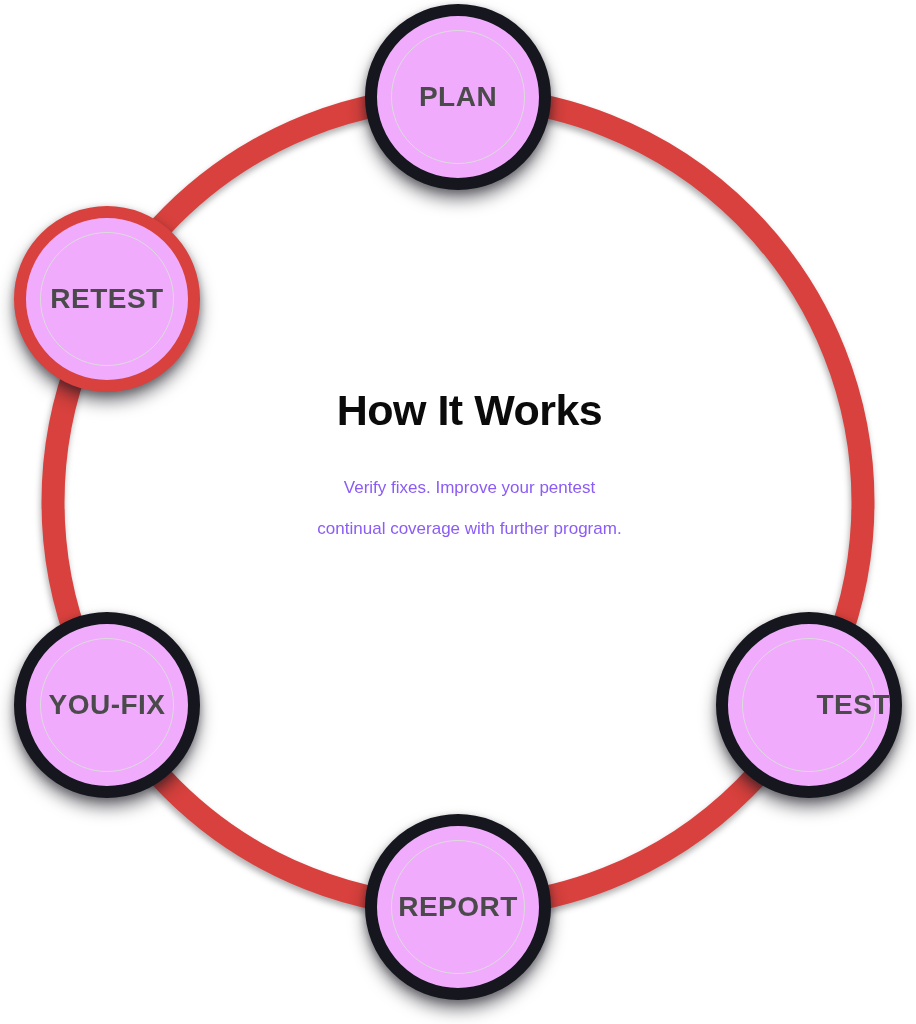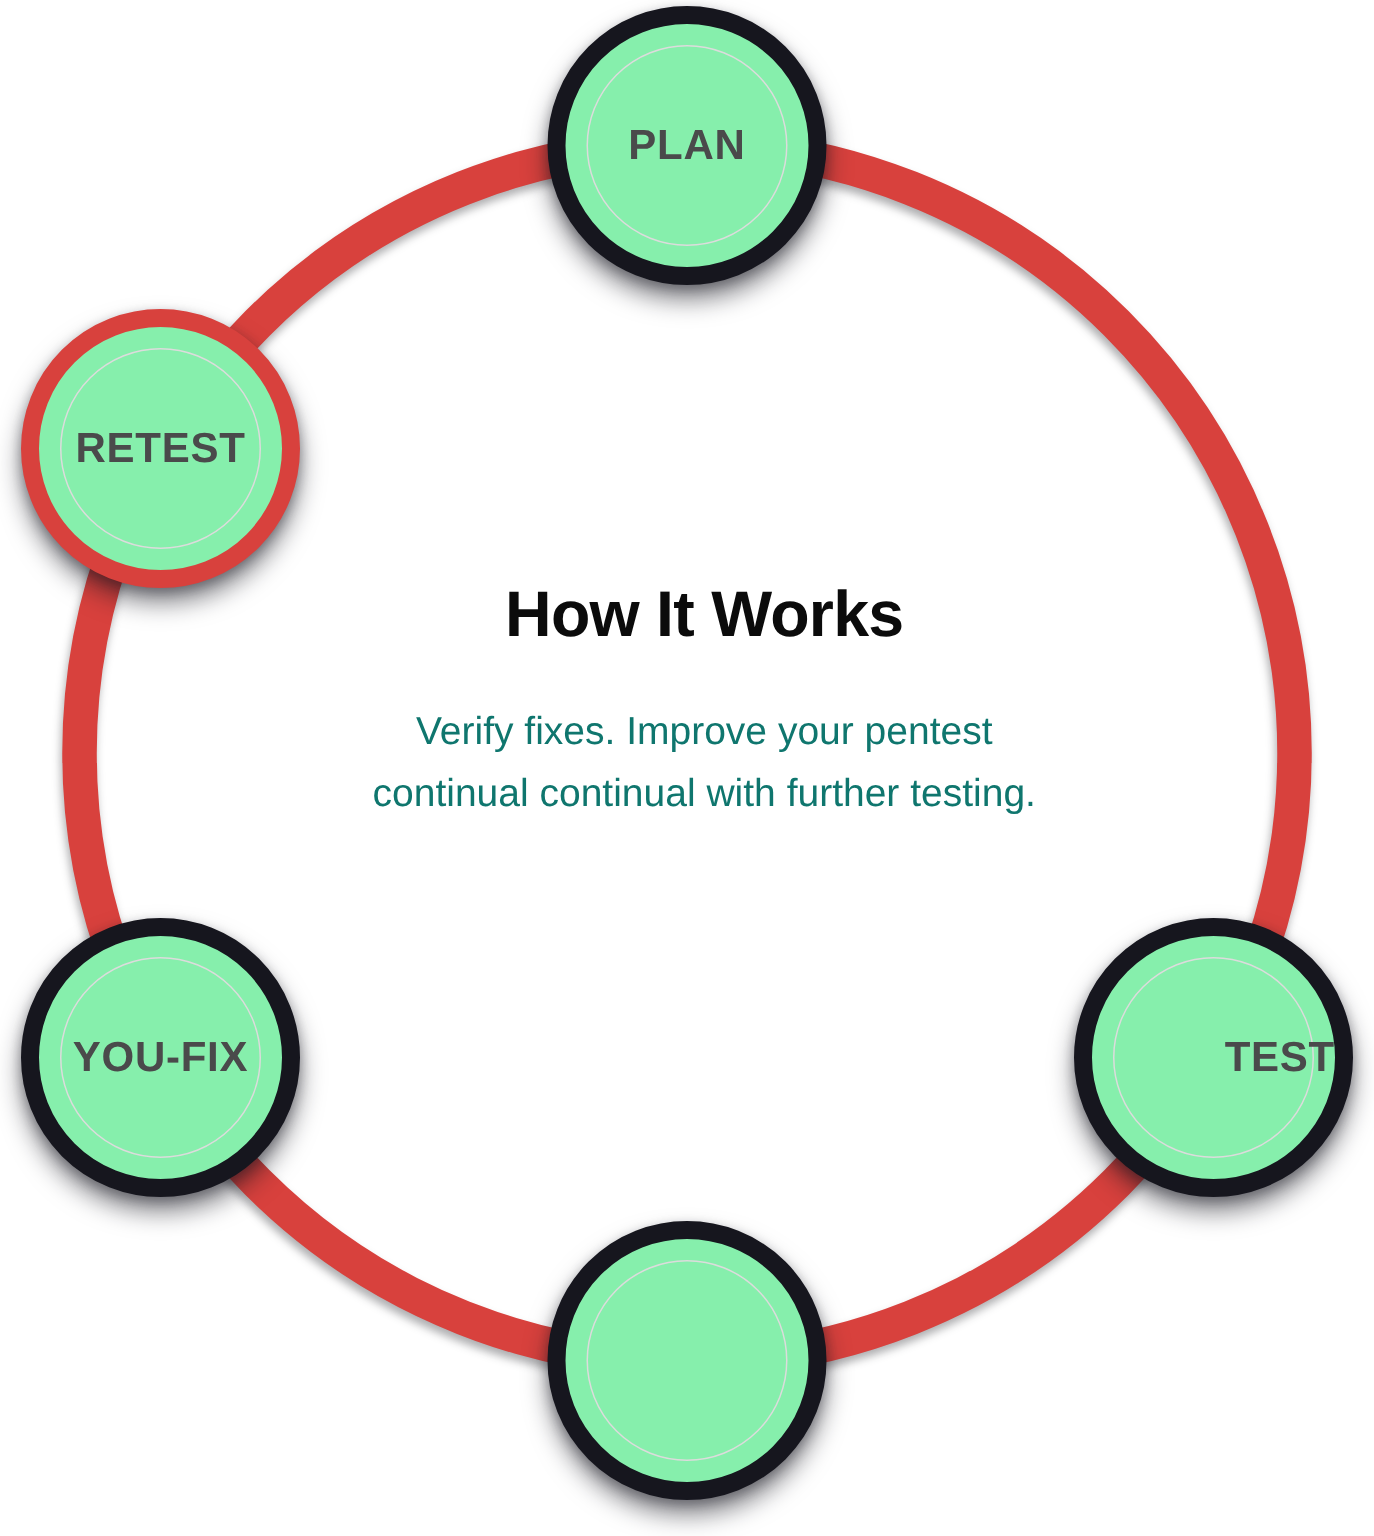--- a/index.html
+++ b/index.html
@@ -28,21 +28,21 @@
   .ring-svg circle {
     fill: none;
     stroke: var(--ring);
     stroke-width: 23;
   }
   .node {
     position: absolute;
     width: 162px;
     height: 162px;
     border-radius: 50%;
-    background: #86efac;
+    background: #f0abfc;
     border: 12px solid var(--node-border);
     box-shadow: 0 10px 16px rgba(21,21,31,0.52), 0 3px 7px rgba(21,21,31,0.30);
     display: flex;
     align-items: center;
     justify-content: center;
   }
   .node.highlighted {
     border-color: var(--highlight-border);
   }
   .node .inner-circle {
@@ -76,23 +76,23 @@
     padding-left: 23px;
   }
   .center-text h1 {
     margin: 0 0 24px 0;
     font-size: 43px;
     font-weight: bold;
     letter-spacing: -0.5px;
     color: #0b0b0b;
   }
   .center-text .desc {
-    font-size: 26px;
+    font-size: 17px;
     line-height: 41px;
-    color: #0f766e;
+    color: #8b5cf6;
     margin-top: 32px;
   }
 </style>
 </head>
 <body>
 
 <div class="diagram" style="--ring: #d8413d; --node-border: #16161e; --highlight-border: #d8413d; --label: #4a4a4b;">
 
   <svg class="ring-svg" width="916" height="1024" viewBox="0 0 916 1024" aria-hidden="true">
     <circle cx="458" cy="502" r="405"></circle>
@@ -104,33 +104,34 @@
   </div>
 
 
   <div class="node pos-lower-right">
     <span class="inner-circle"></span>
     <span class="node-label">TEST</span>
   </div>
 
   <div class="node pos-bottom">
     <span class="inner-circle"></span>
+    <span class="node-label">REPORT</span>
   </div>
 
   <div class="node pos-lower-left">
     <span class="inner-circle"></span>
     <span class="node-label">YOU-FIX</span>
   </div>
 
   <div class="node pos-upper-left highlighted">
     <span class="inner-circle"></span>
     <span class="node-label">RETEST</span>
   </div>
 
   <div class="center-text">
     <h1>How It Works</h1>
     <div class="desc">
       <div>Verify fixes. Improve your pentest</div>
-      <div>continual continual with further testing.</div>
+      <div>continual coverage with further program.</div>
     </div>
   </div>
 
 </div>
 
 </body></html>

